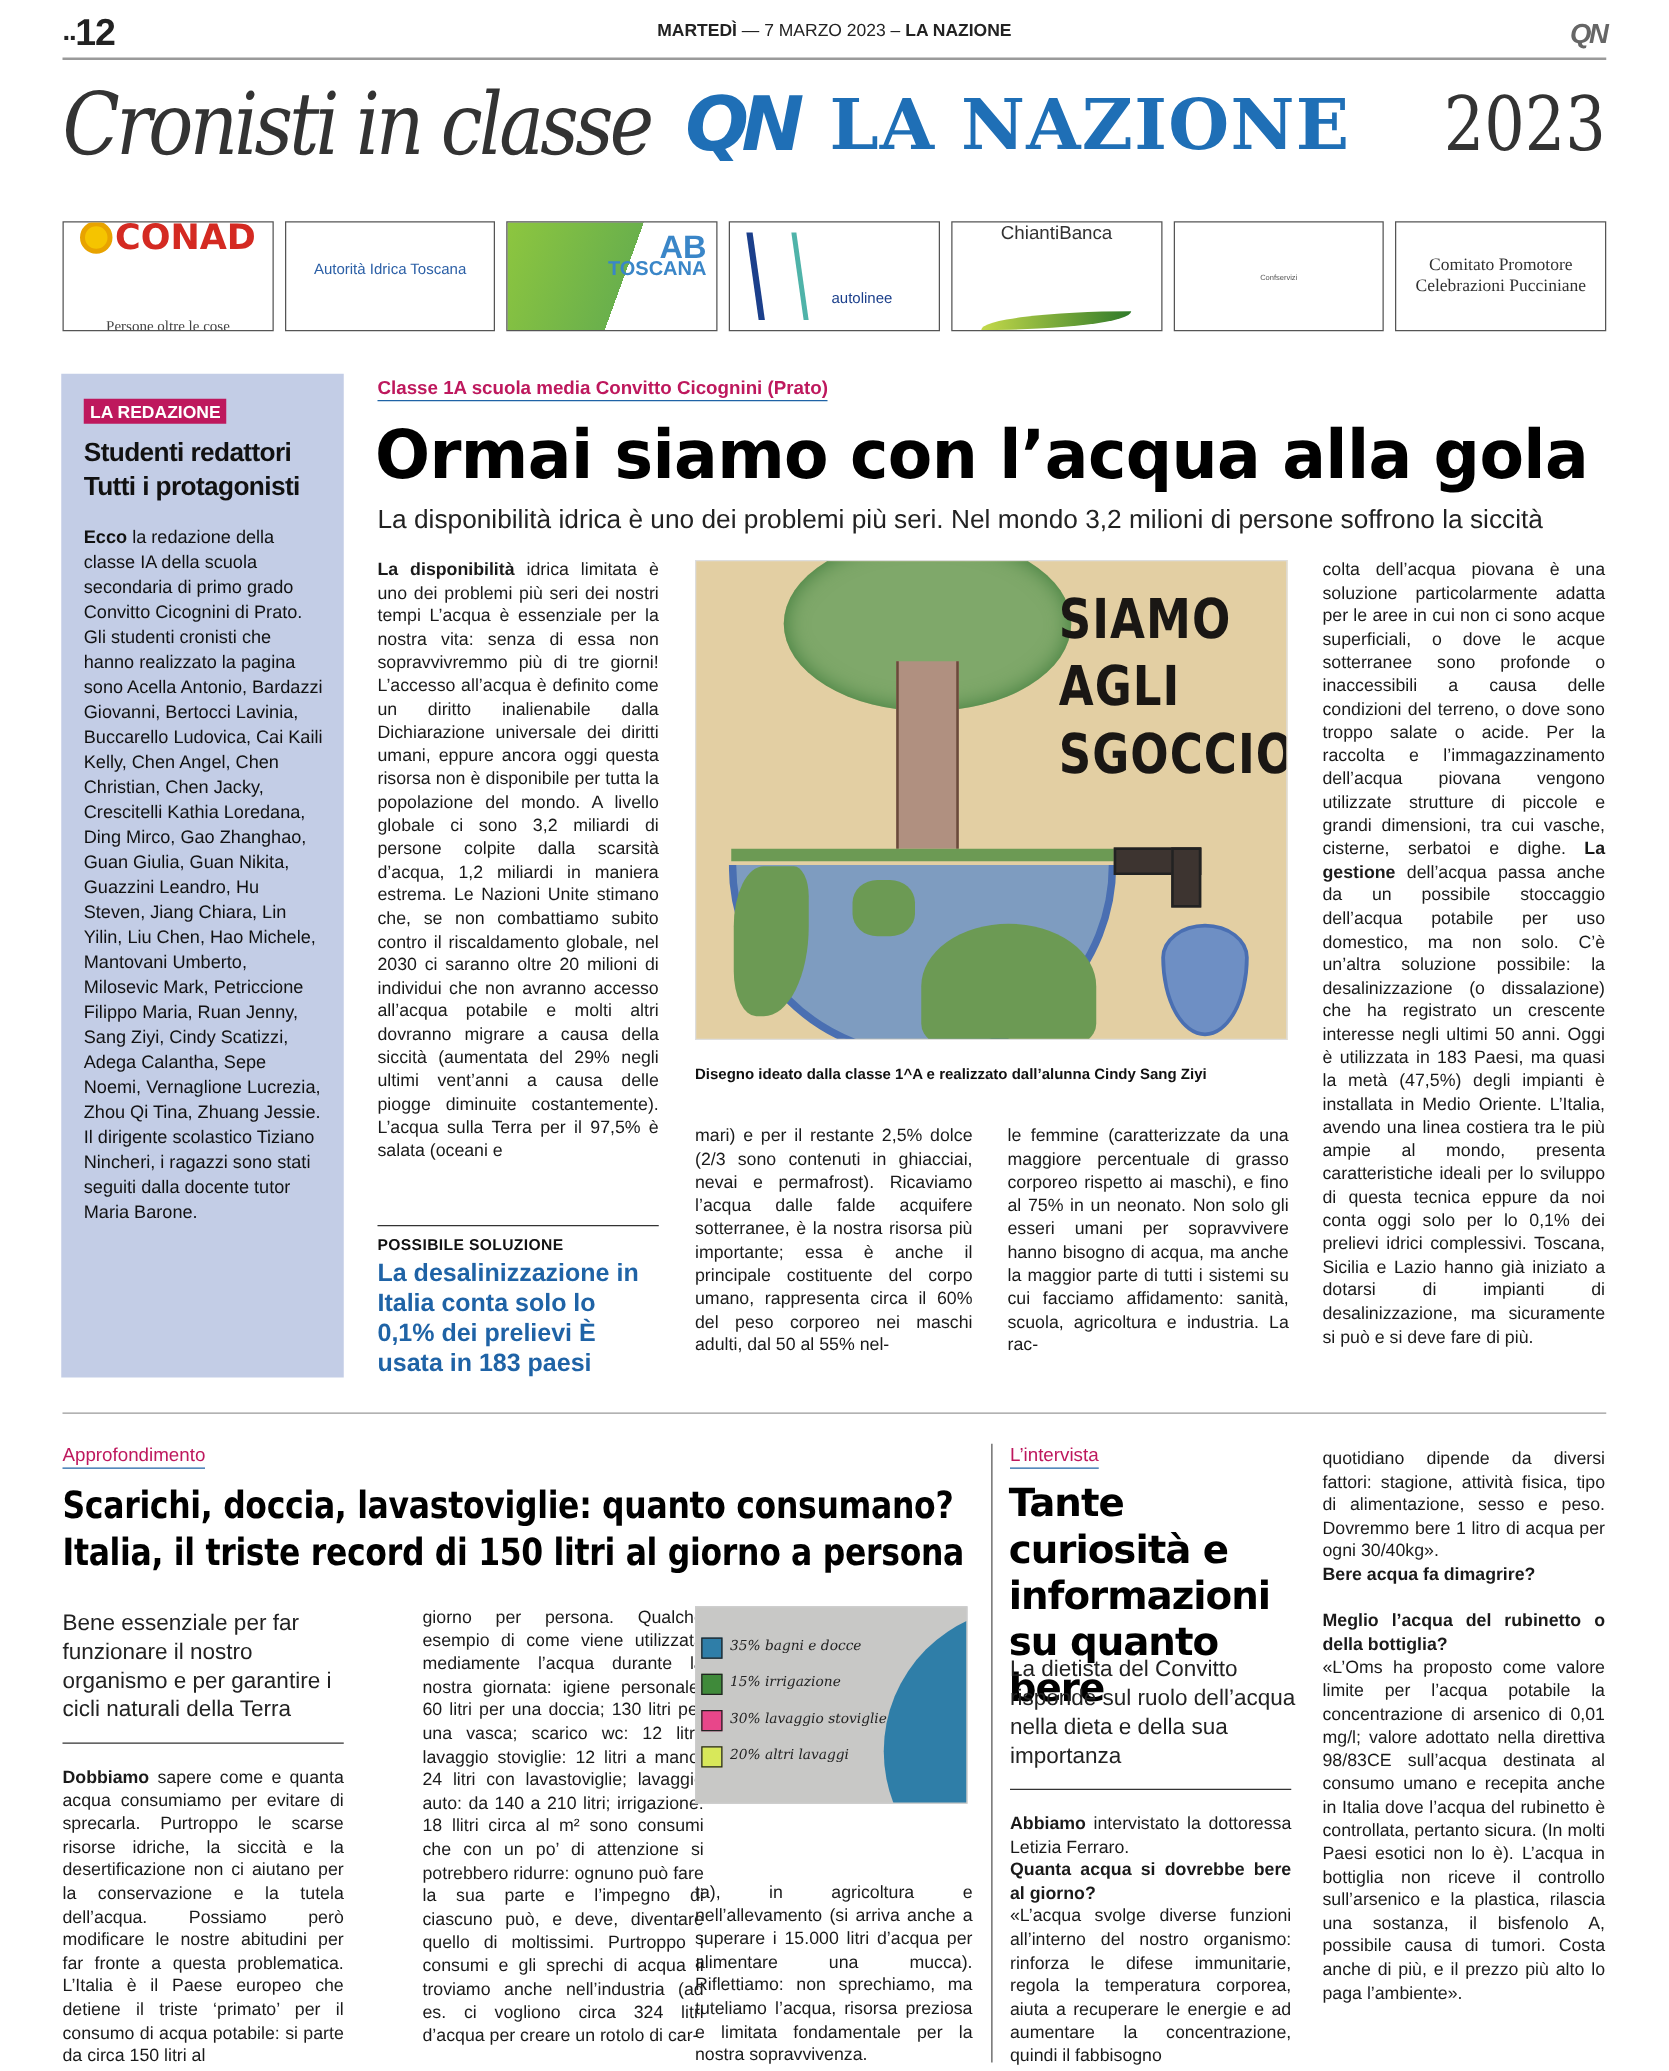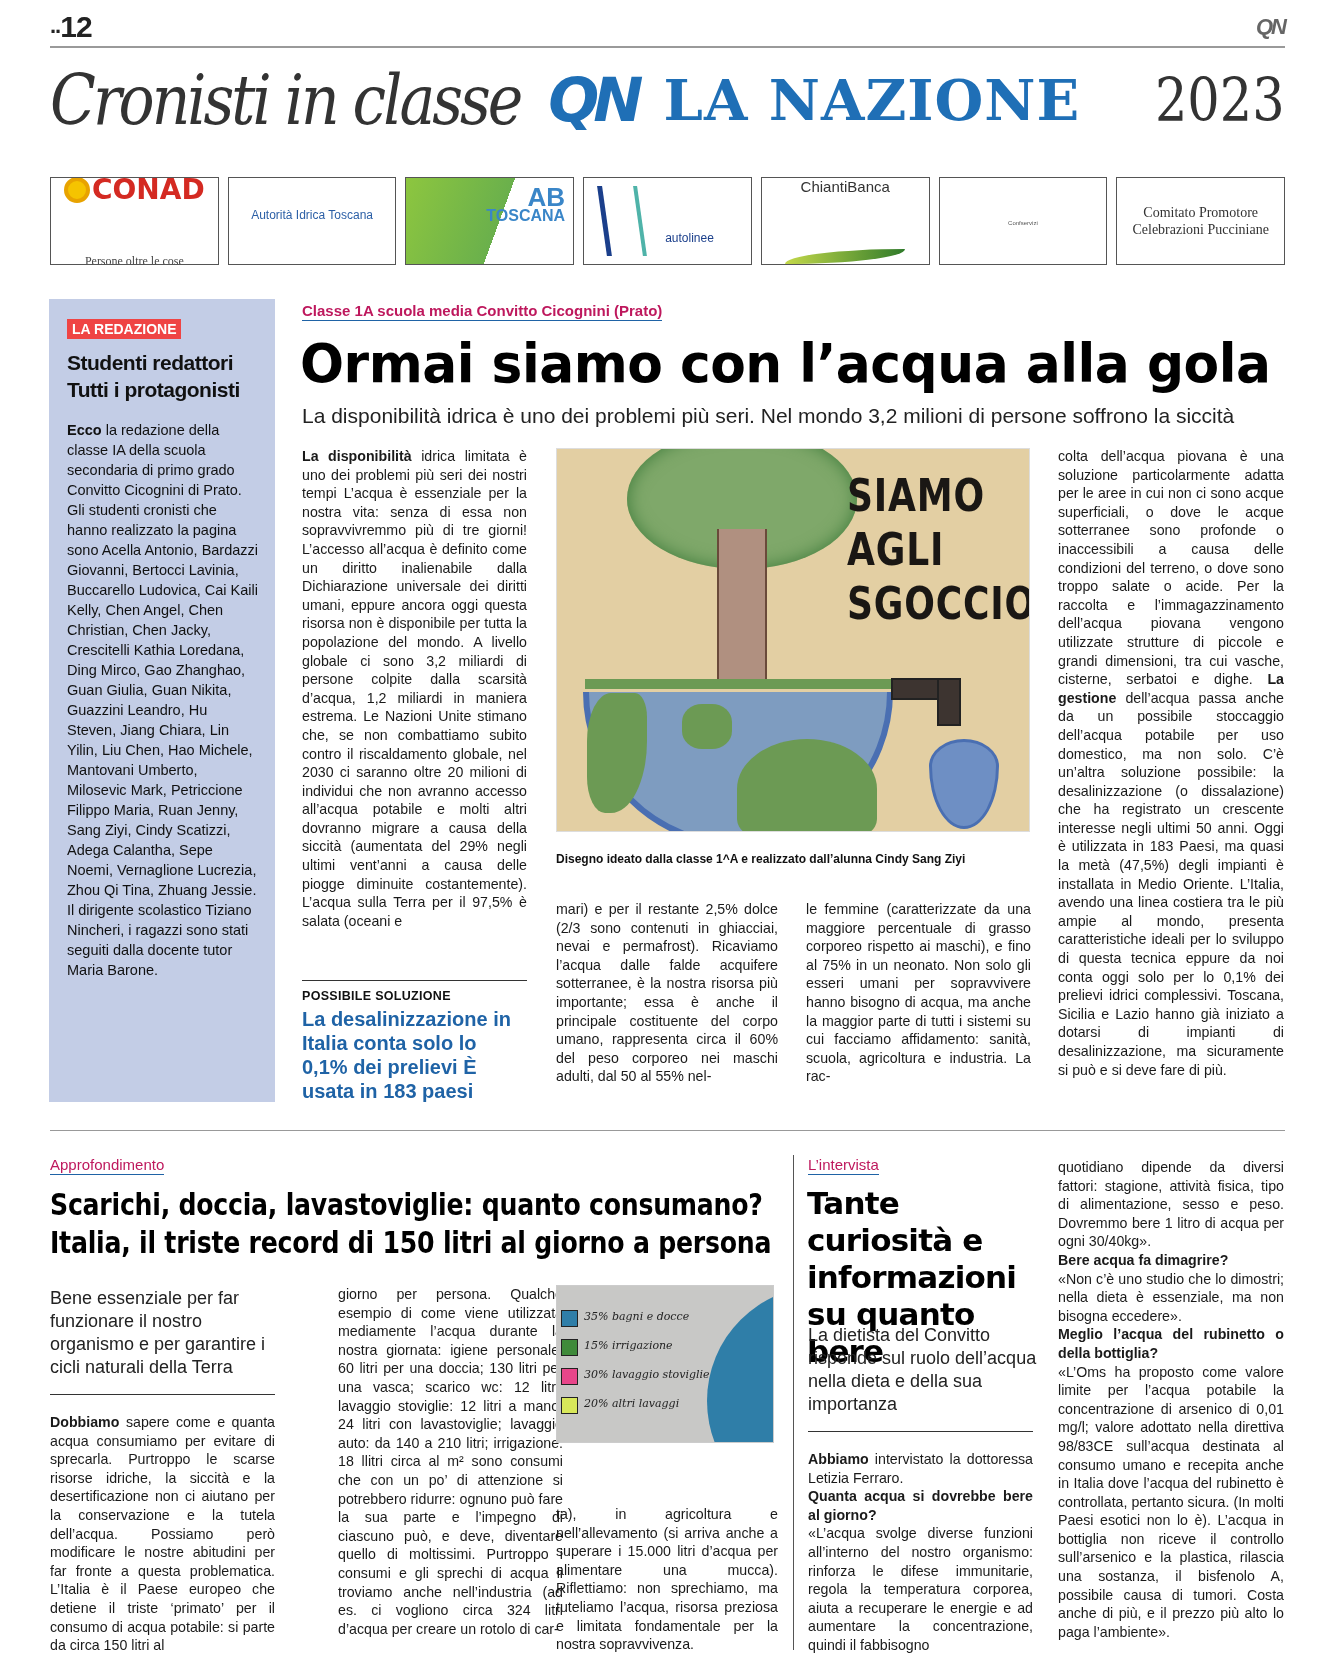--- a/index.html
+++ b/index.html
@@ -32,21 +32,21 @@
   .sp-at .tag { font-size: 12px; color: #1b3f8b; margin-left: 44px; line-height: 1.1; }
   .sp-at .stripes { position: absolute; left: 18px; top: 8px; width: 40px; height: 70px; border-left: 5px solid #1b3f8b; border-right: 4px solid #4fb3a9; transform: skewX(8deg); }
   .sp-chianti .name { font-size: 15px; color: #333; }
   .sp-chianti .leaf { width: 120px; height: 20px; border-radius: 100% 0; background: linear-gradient(90deg, #c4d94a, #2f7a2a); margin-top: 6px; }
   .sp-cispel .hex { width: 36px; height: 42px; border: 7px solid #2f6f99; border-radius: 6px; transform: rotate(0deg); }
   .sp-cispel .small { font-size: 6px; color: #555; margin-top: 4px; }
   .sp-cispel .name { font-size: 13px; font-weight: bold; color: #1b4f7a; }
   .sp-puccini .name { font-family: "Liberation Serif", serif; font-size: 14px; color: #333; text-align: center; line-height: 1.25; }
 
   .sidebar { position: absolute; left: 49px; top: 299px; width: 226px; height: 803px; background: #c3cde6; padding: 20px 16px 0 18px; }
-  .sidebar .badge { display: inline-block; background: #ef4444; color: #fff; font-weight: bold; font-size: 14px; padding: 2px 5px; }
+  .sidebar .badge { display: inline-block; background: #be185d; color: #fff; font-weight: bold; font-size: 14px; padding: 2px 5px; }
   .sidebar h2 { margin-top: 10px; font-size: 21px; font-weight: bold; line-height: 27px; color: #111; letter-spacing: -0.5px; }
   .sidebar p { margin-top: 17px; font-size: 14.5px; line-height: 20px; color: #111; }
   .sidebar p b { font-weight: bold; }
 
   .kicker { color: #be185d; font-size: 15px; border-bottom: 1.5px solid #1f63a6; display: inline-block; padding-bottom: 1px; }
   .main-kicker { position: absolute; left: 302px; top: 302px; font-weight: bold; }
   .main-title { position: absolute; left: 300px; top: 332px; font-size: 54px; font-weight: bold; color: #000; letter-spacing: -0.5px; white-space: nowrap; font-family: "DejaVu Sans", sans-serif; transform: scaleX(0.96); transform-origin: left; }
   .main-sub { position: absolute; left: 302px; top: 404px; font-size: 21px; color: #222; white-space: nowrap; }
 
   .col { position: absolute; font-size: 14.2px; line-height: 18.6px; text-align: justify; hyphens: manual; color: #1a1a1a; }
@@ -98,20 +98,25 @@
   .int-intro { position: absolute; left: 808px; top: 1324px; width: 230px; font-size: 18px; line-height: 23px; color: #222; }
   .int-rule { position: absolute; left: 808px; top: 1431px; width: 225px; height: 1px; background: #333; }
   .c8 { left: 808px; top: 1450px; width: 225px; }
   .c9 { left: 1058px; top: 1158px; width: 226px; }
 </style>
 </head>
 <body>
 
 <div class="topbar">
   <div class="pagenum"><span class="dots">..</span><span>12</span></div>
+  <div class="dateline">
+    <b>MARTEDÌ</b>
+    <span>— 7 MARZO 2023 –</span>
+    <b>LA NAZIONE</b>
+  </div>
   <div class="qn-small">QN</div>
 </div>
 
 <div class="masthead">
   <span class="mast-cronisti">Cronisti in classe</span>
   <span class="mast-qn">QN</span>
   <span class="mast-lanazione">LA NAZIONE</span>
   <span class="mast-year">2023</span>
 </div>
 
@@ -222,16 +227,16 @@
 <div class="int-intro">La dietista del Convitto risponde sul ruolo dell’acqua nella dieta e della sua importanza</div>
 <div class="int-rule"></div>
 <div class="col c8">
   <b>Abbiamo</b><span> intervistato la dottoressa Letizia Ferraro.</span><br>
   <b>Quanta acqua si dovrebbe bere al giorno?</b><br>
   <span>«L’acqua svolge diverse funzioni all’interno del nostro organismo: rinforza le difese immunitarie, regola la temperatura corporea, aiuta a recuperare le energie e ad aumentare la concentrazione, quindi il fabbisogno</span>
 </div>
 <div class="col c9">
   <span>quotidiano dipende da diversi fattori: stagione, attività fisica, tipo di alimentazione, sesso e peso. Dovremmo bere 1 litro di acqua per ogni 30/40kg».</span><br>
   <b>Bere acqua fa dimagrire?</b><br>
-  <span>«Non c’è uno studio che lo dimostri; nella dieta è essenziale, ma non bisogna eccedere».</span><br>
+  <br>
   <b>Meglio l’acqua del rubinetto o della bottiglia?</b><br>
   <span>«L’Oms ha proposto come valore limite per l’acqua potabile la concentrazione di arsenico di 0,01 mg/l; valore adottato nella direttiva 98/83CE sull’acqua destinata al consumo umano e recepita anche in Italia dove l’acqua del rubinetto è controllata, pertanto sicura. (In molti Paesi esotici non lo è). L’acqua in bottiglia non riceve il controllo sull’arsenico e la plastica, rilascia una sostanza, il bisfenolo A, possibile causa di tumori. Costa anche di più, e il prezzo più alto lo paga l’ambiente».</span>
 </div>
 
 </body></html>

